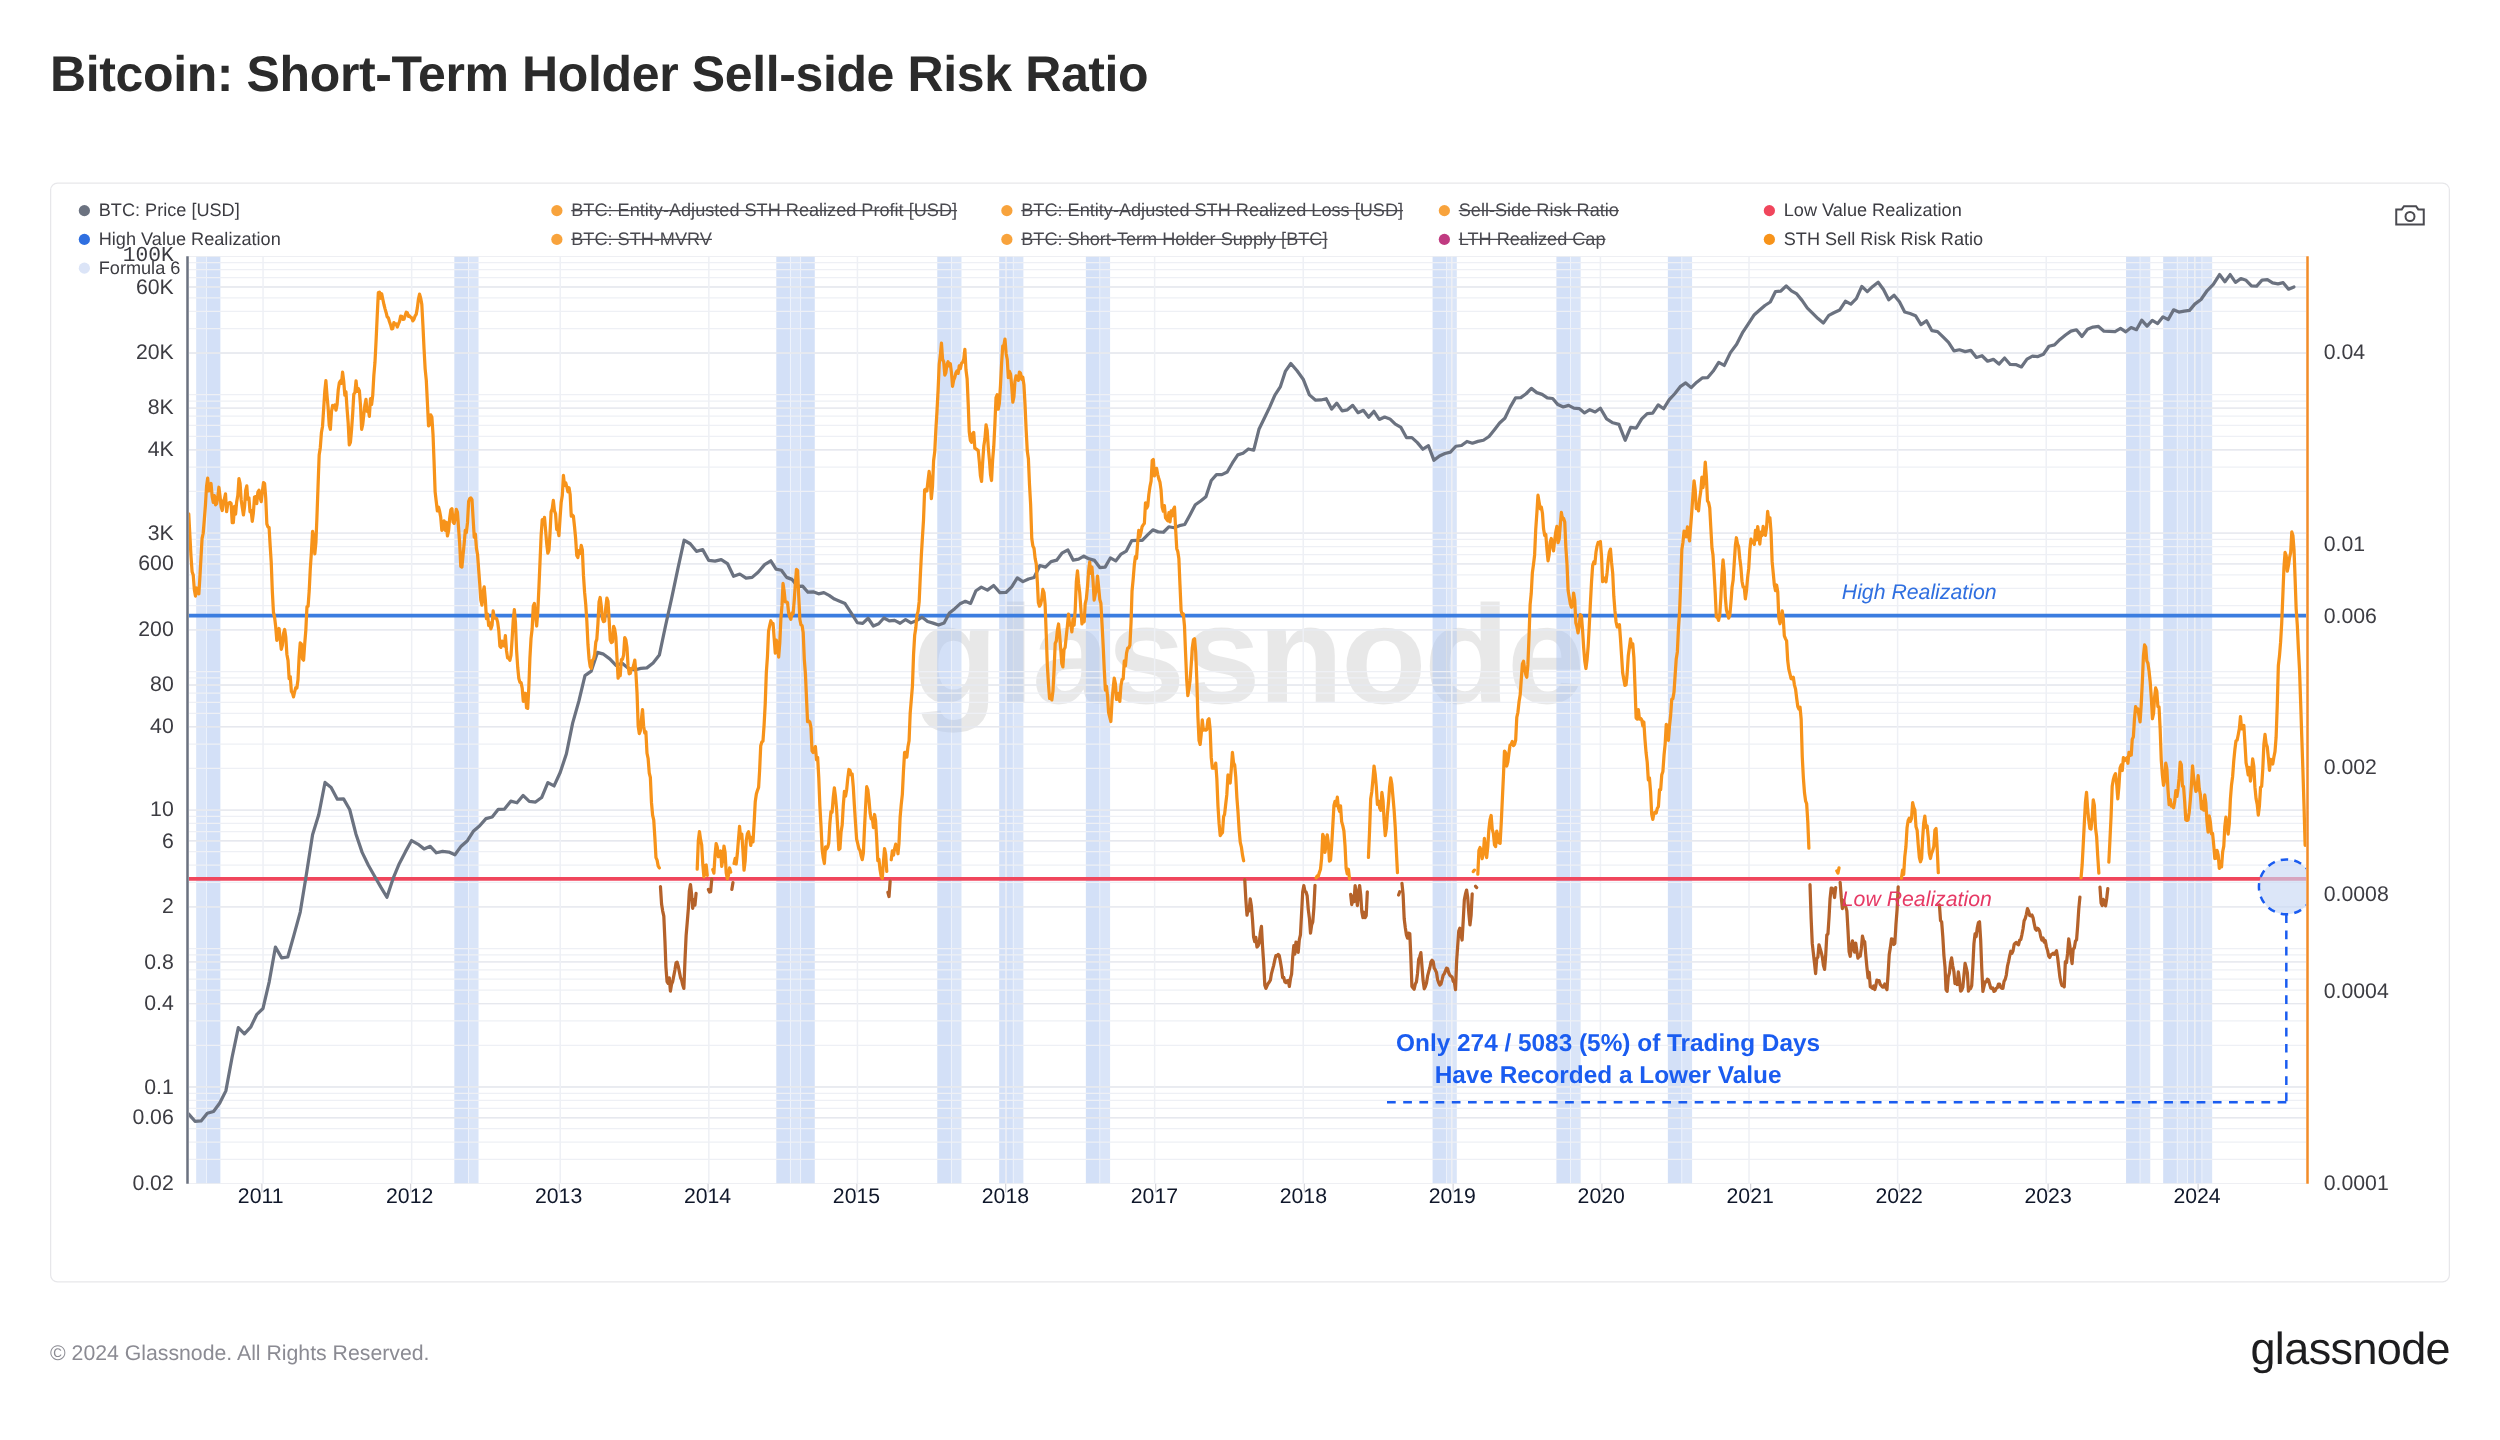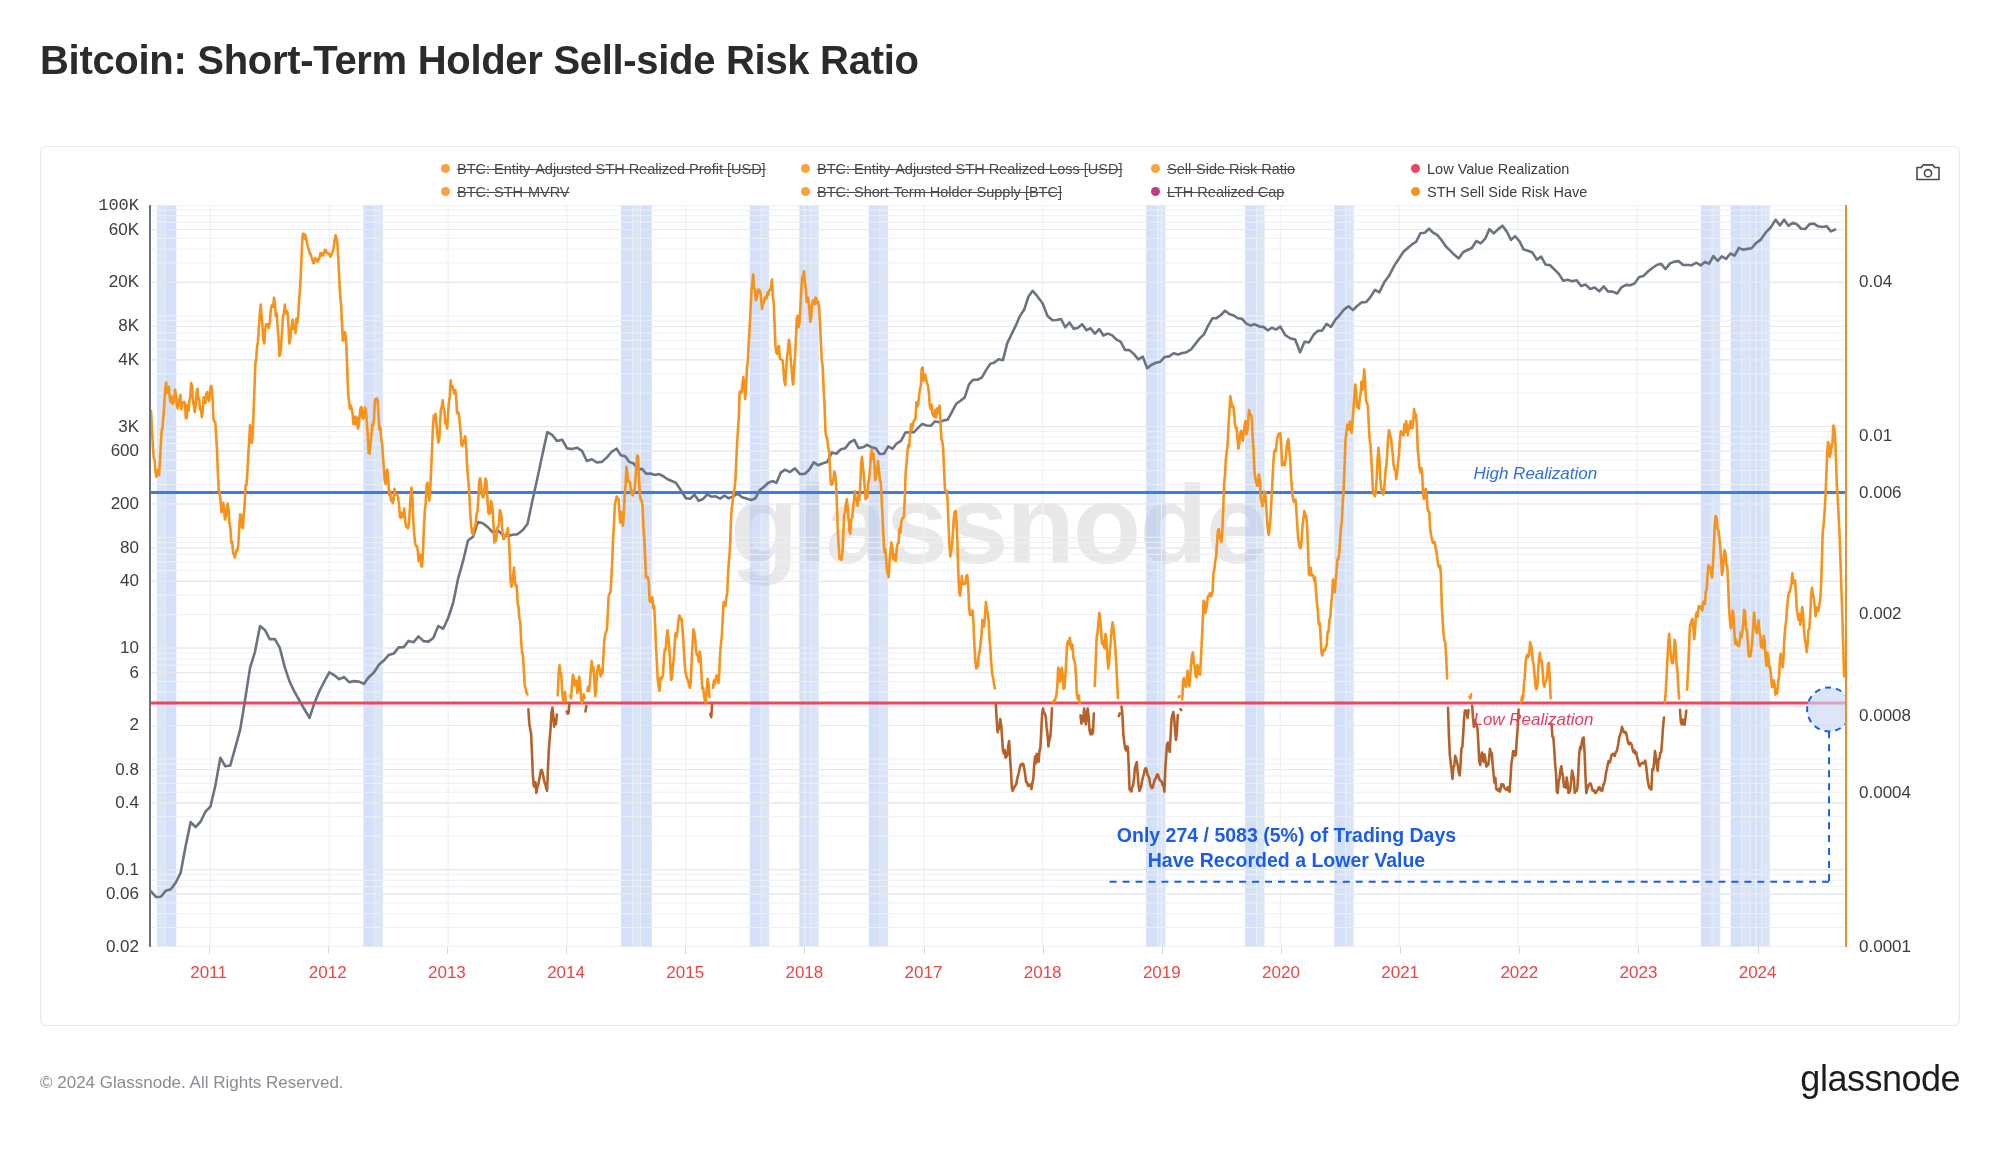--- a/index.html
+++ b/index.html
@@ -132,24 +132,23 @@
     left: 100%;
     margin-left: 12px;
     transform: translateY(-50%);
     font-size: 17px;
     color: #3c3c42;
     white-space: nowrap;
   }
   .xtick {
     position: absolute;
     top: 100%;
-    margin-top: 16px;
     transform: translateX(-50%);
     font-size: 17px;
-    color: #ef4444;
+    color: #0f172a;
     white-space: nowrap;
   }
   .xtickmark {
     position: absolute;
     top: 100%;
     width: 1px;
     height: 7px;
     background: #d6d6dc;
   }
 
@@ -196,20 +195,34 @@
 </head>
 <body>
 
 <div id="root">
 
   <div class="page-title">Bitcoin: Short-Term Holder Sell-side Risk Ratio</div>
 
   <div class="card">
 
     <div class="legend">
+      <div class="legend-col" id="legcol0" style="left:22px;">
+          <div class="legend-item">
+            <span class="dot" style="background: rgb(107, 114, 128);"></span>
+            <span class="lbl">BTC: Price [USD]</span>
+          </div>
+          <div class="legend-item">
+            <span class="dot" style="background: rgb(47, 111, 224);"></span>
+            <span class="lbl">High Value Realization</span>
+          </div>
+          <div class="legend-item">
+            <span class="dot" style="background: rgb(219, 228, 247);"></span>
+            <span class="lbl">Formula 6</span>
+          </div>
+        </div>
       <div class="legend-col" id="legcol2" style="left:760px;">
           <div class="legend-item off">
             <span class="dot" style="background: rgb(247, 147, 26);"></span>
             <span class="lbl">BTC: Entity-Adjusted STH Realized Loss [USD]</span>
           </div>
           <div class="legend-item off">
             <span class="dot" style="background: rgb(247, 147, 26);"></span>
             <span class="lbl">BTC: Short-Term Holder Supply [BTC]</span>
           </div>
         </div>
@@ -233,21 +246,21 @@
             <span class="lbl">LTH Realized Cap</span>
           </div>
         </div>
       <div class="legend-col" id="legcol4" style="left:1370px;">
           <div class="legend-item">
             <span class="dot" style="background: rgb(240, 70, 92);"></span>
             <span class="lbl">Low Value Realization</span>
           </div>
           <div class="legend-item">
             <span class="dot" style="background: rgb(247, 147, 26);"></span>
-            <span class="lbl">STH Sell Side Risk Have</span>
+            <span class="lbl">STH Sell Risk Risk Ratio</span>
           </div>
         </div>
 
       <span class="cam-icon">
         <svg viewBox="0 0 26 22" width="26" height="22" fill="none" stroke="#4a4a50" stroke-width="1.6">
           <path d="M2 6.5h4.4l1.8-2.6h9.6l1.8 2.6H24v12H2z"></path>
           <circle cx="13" cy="12.2" r="3.6"></circle>
         </svg>
       </span>
     </div>

